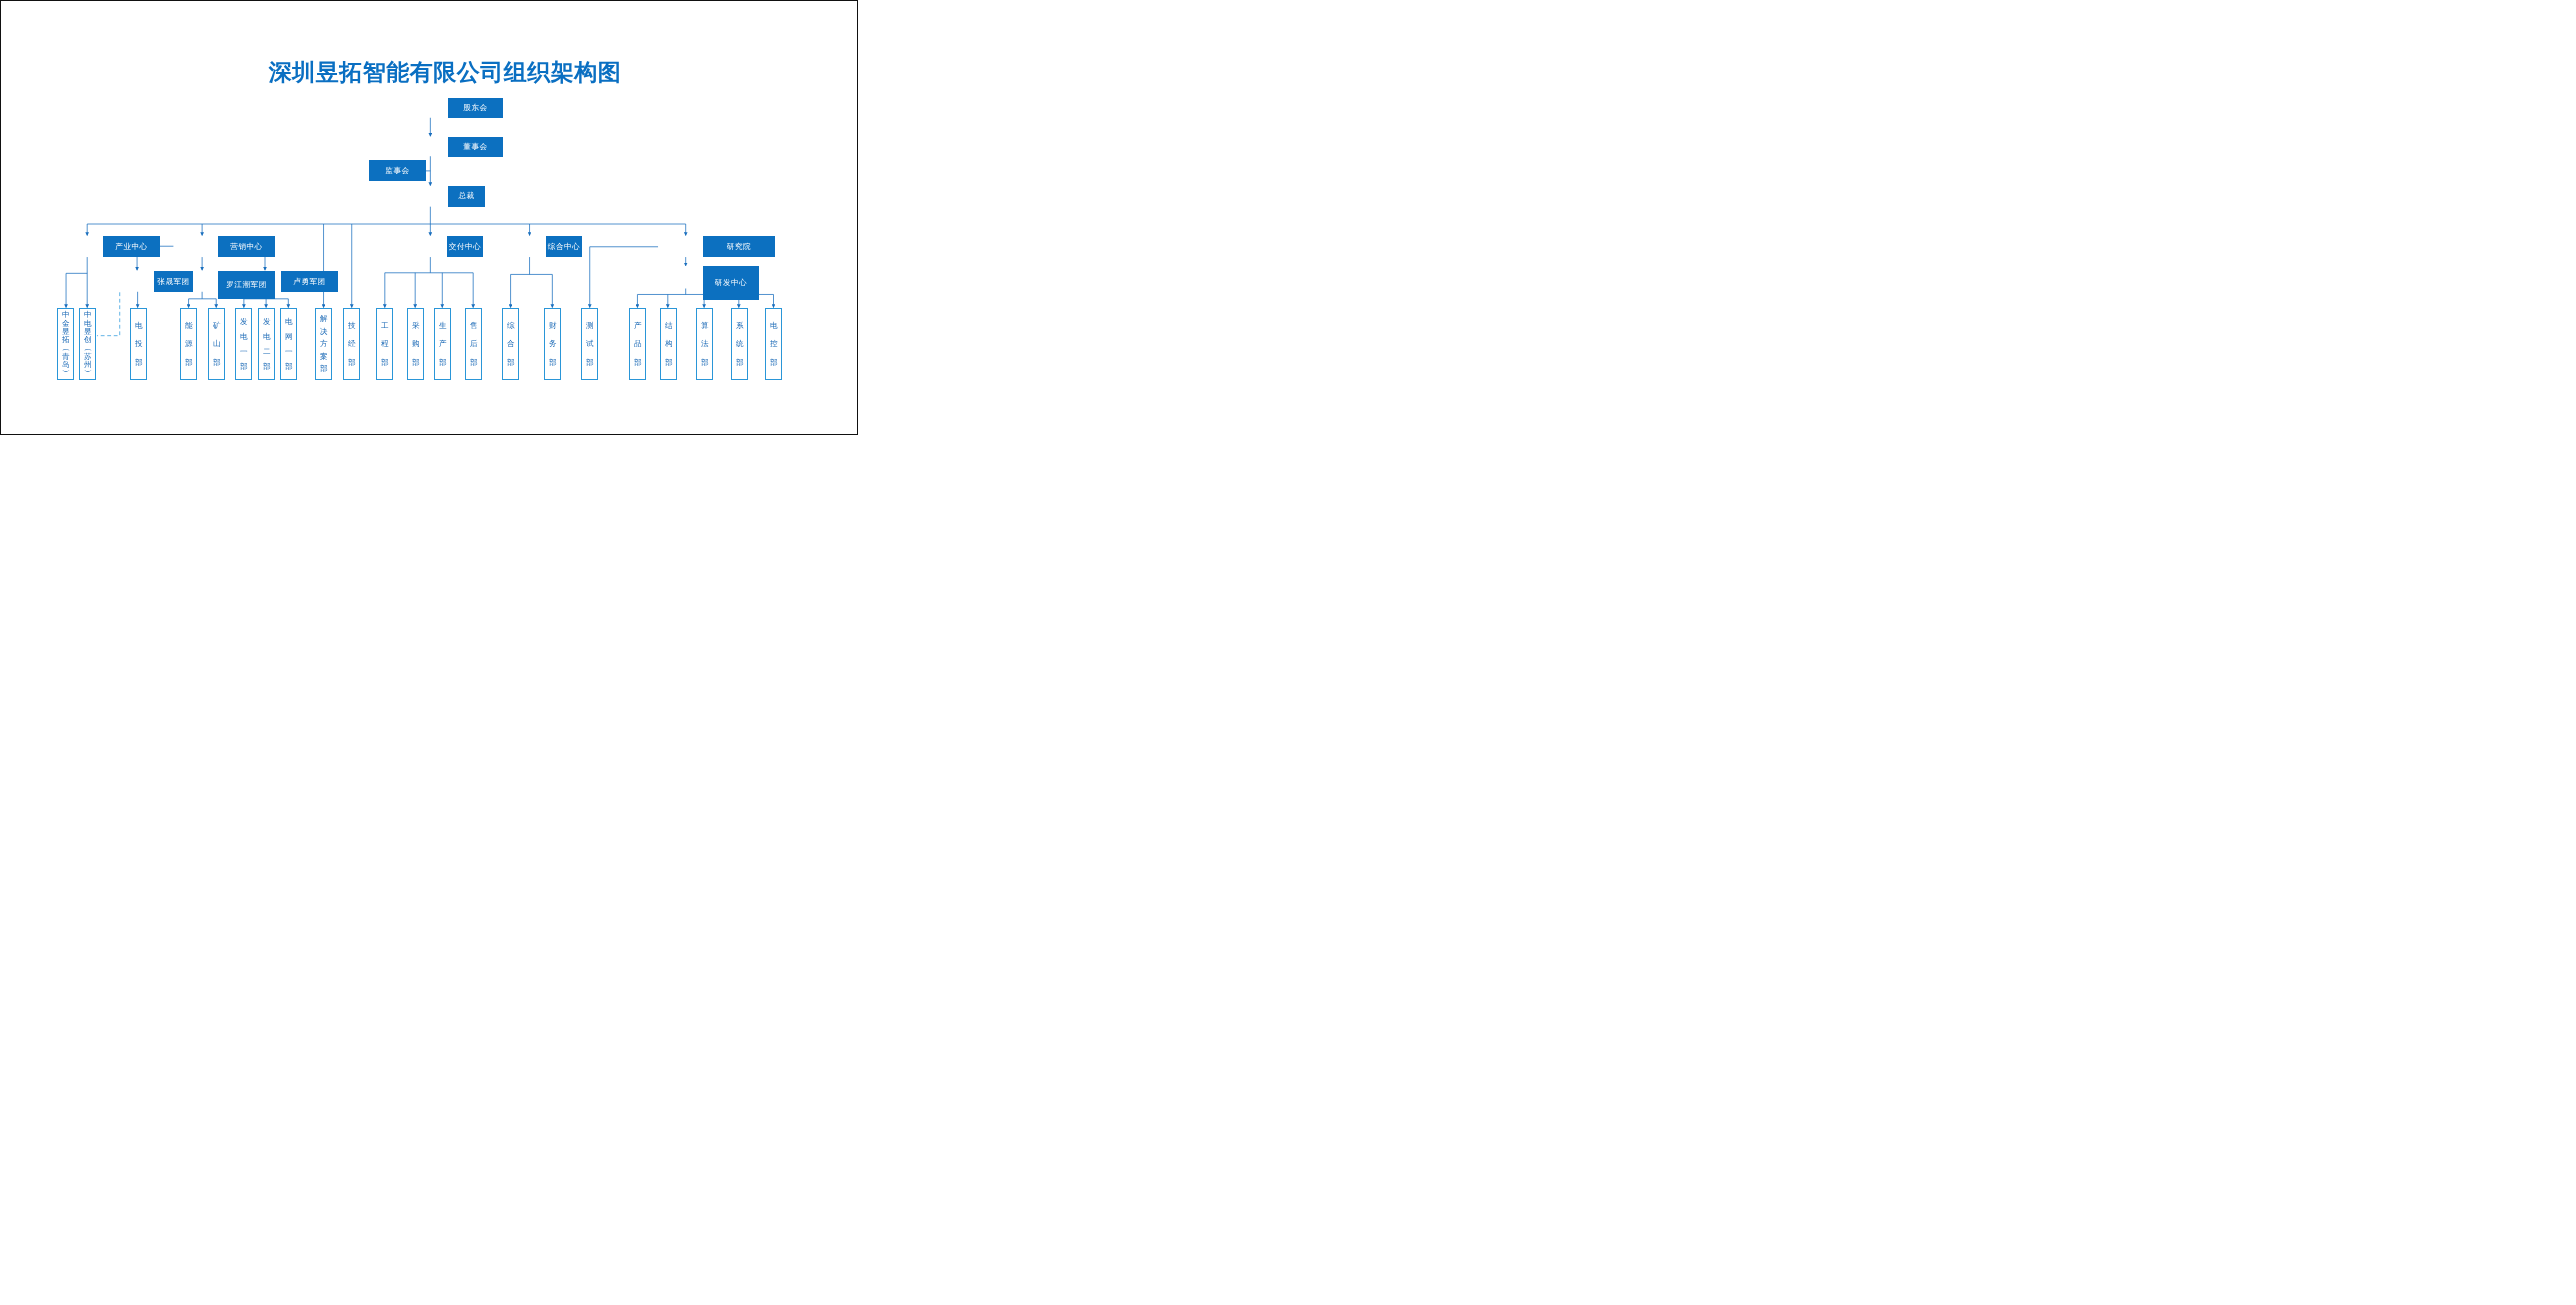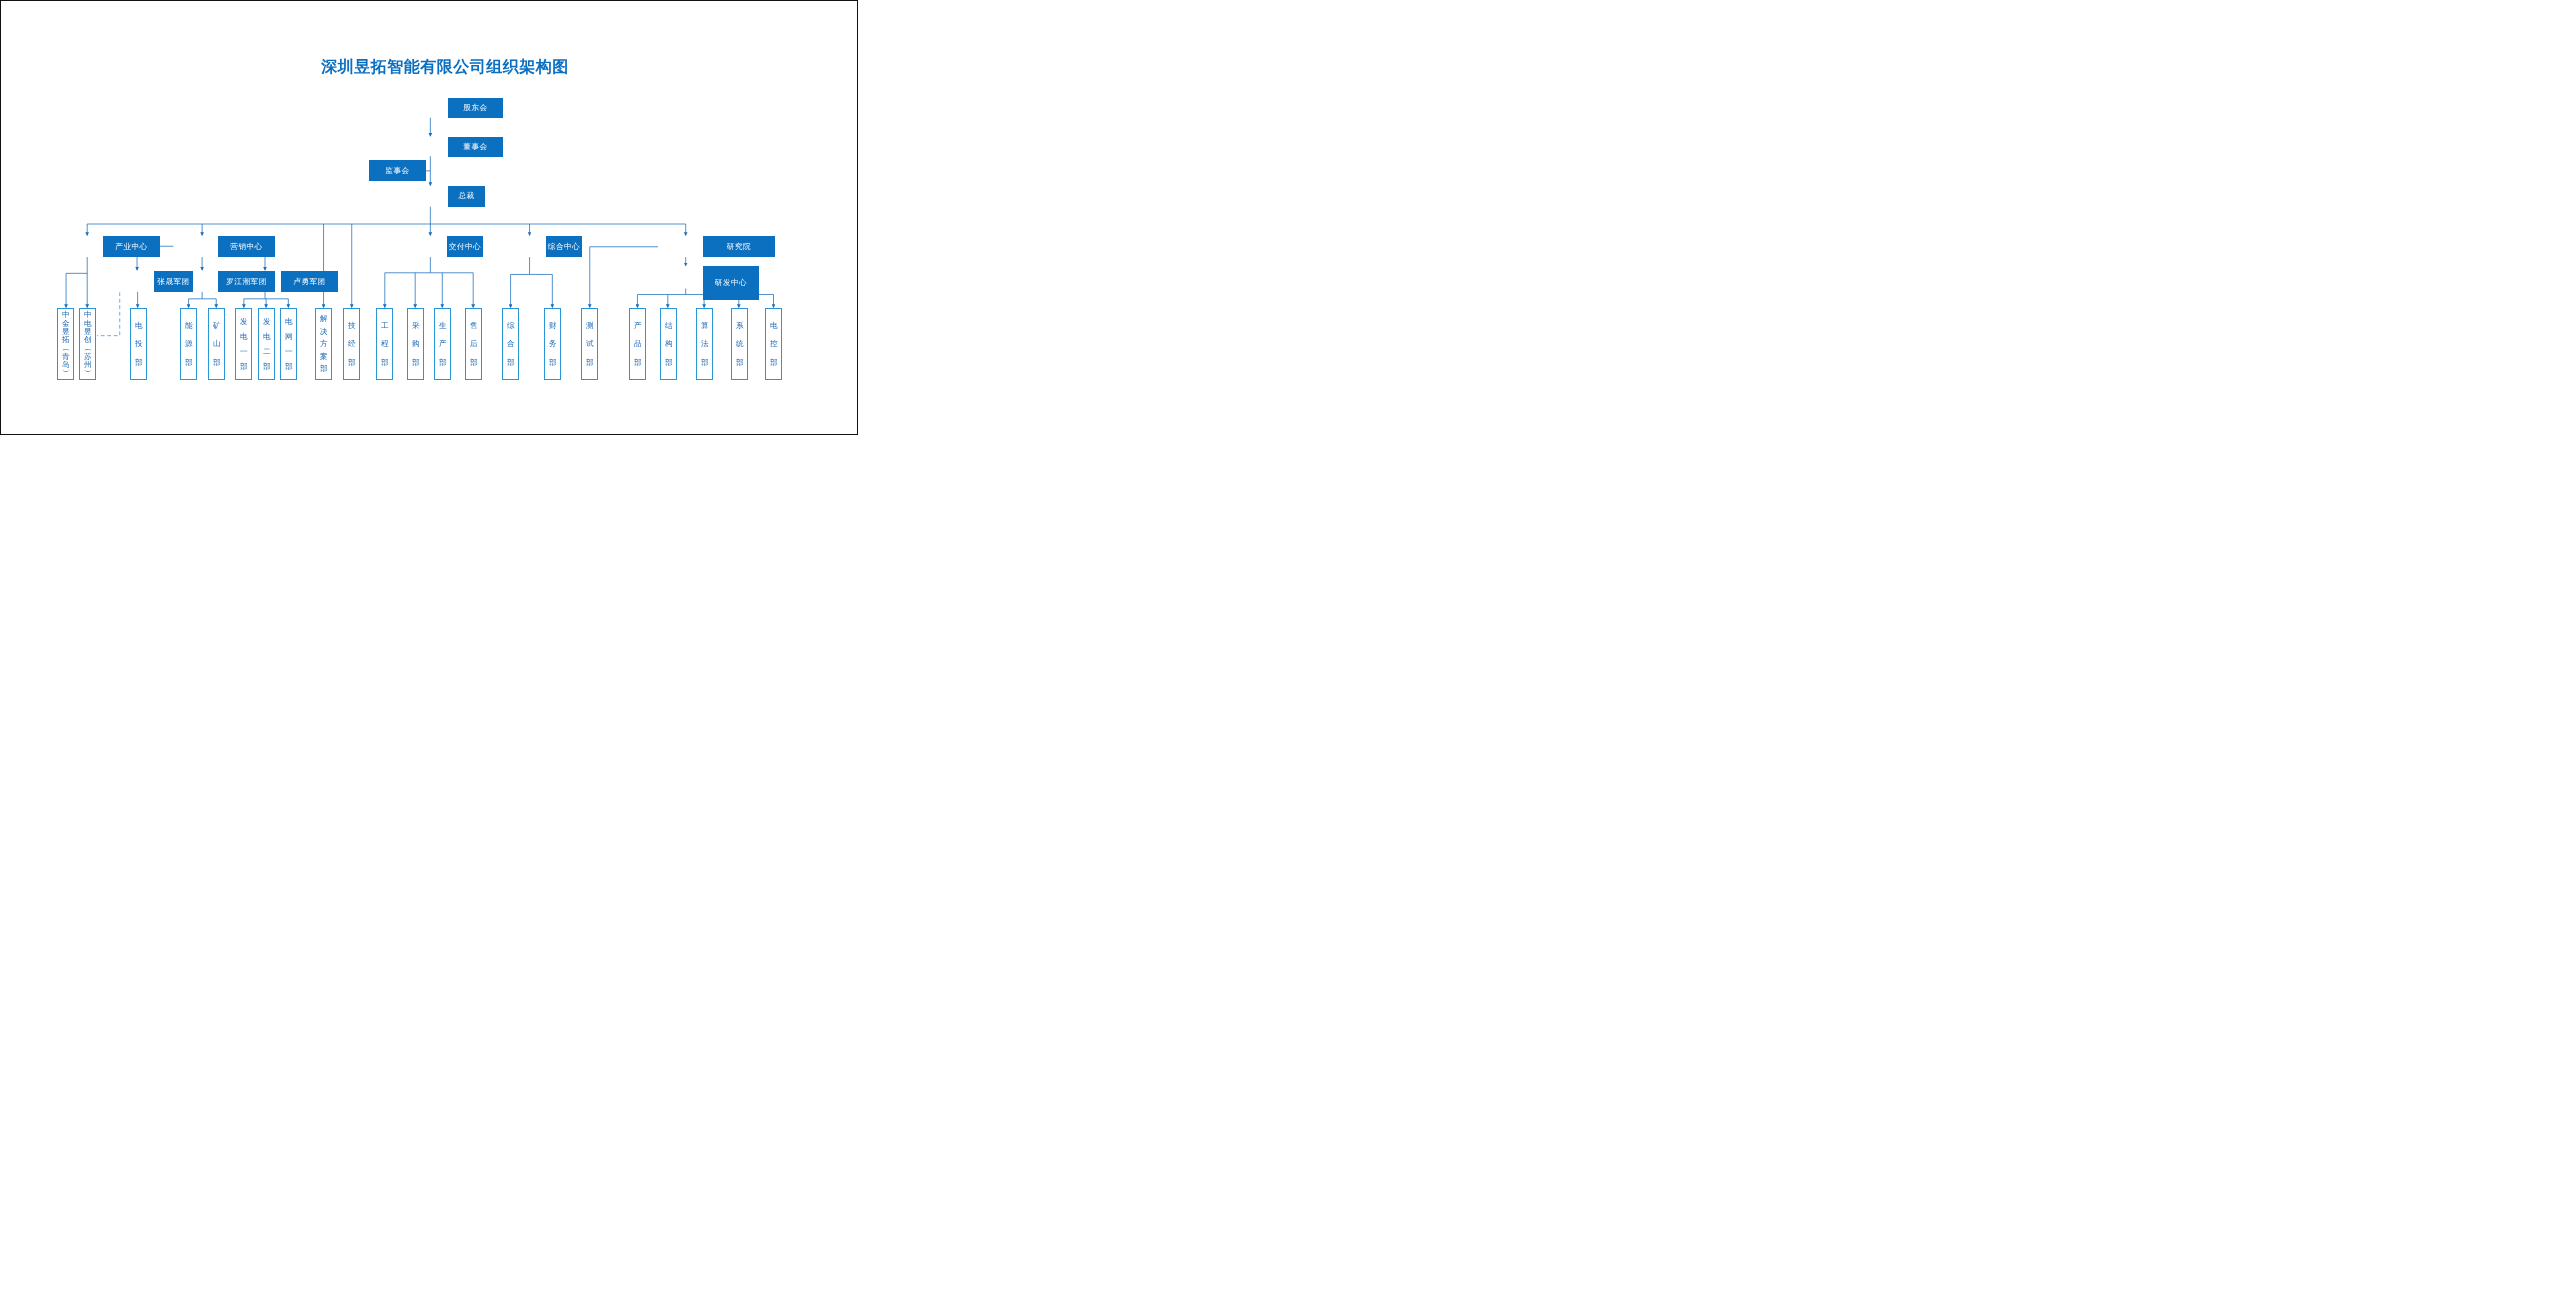--- a/index.html
+++ b/index.html
@@ -4,21 +4,21 @@
 <title>Org Chart</title>
 <style>
   html,body{margin:0;padding:0;background:#fff;}
   .canvas{
     position:relative;width:856px;height:433px;background:#fff;
     border:1.1px solid var(--frame,#111);overflow:hidden;
     font-family:"Liberation Sans","DejaVu Sans",sans-serif;
   }
   .title{
     position:absolute;top:56px;left:444px;transform:translateX(-50%);
-    font-size:16px;font-weight:700;letter-spacing:0.5px;white-space:nowrap;
+    font-size:23px;font-weight:700;letter-spacing:0.5px;white-space:nowrap;
     color:var(--titlecolor,#0a6fc2);
   }
   .node{
     position:absolute;background:var(--accent,#0c70c0);color:#fff;
     display:flex;align-items:center;justify-content:center;
     font-size:7.6px;letter-spacing:0.5px;white-space:nowrap;margin-left:45px;
   }
   .dept{
     position:absolute;top:307px;height:72px;width:17.4px;box-sizing:border-box;
     background:#fff;border:0.5px solid var(--deptborder,#2a96d8);
@@ -108,21 +108,21 @@
   <div class="node" style="left:323px;top:159px;width:57px;height:21px">监事会</div>
   <div class="node" style="left:402px;top:185px;width:37px;height:20.6px">总裁</div>
 
   <div class="node" style="left:57px;top:235px;width:57px;height:21px">产业中心</div>
   <div class="node" style="left:172px;top:235px;width:57px;height:21px">营销中心</div>
   <div class="node" style="left:401px;top:235px;width:36px;height:21px">交付中心</div>
   <div class="node" style="left:500px;top:235px;width:36px;height:21px">综合中心</div>
   <div class="node" style="left:657px;top:235px;width:72px;height:21px">研究院</div>
 
   <div class="node" style="left:108px;top:270px;width:39px;height:21px">张晟军团</div>
-  <div class="node" style="left:172px;top:270px;width:57px;height:21px">罗江潮军团</div>
+  <div class="node" style="left:172px;top:270px;width:57px;height:28px">罗江潮军团</div>
   <div class="node" style="left:235px;top:270px;width:57px;height:21px">卢勇军团</div>
   <div class="node" style="left:657px;top:265px;width:56px;height:34px">研发中心</div>
 
   <div class="dept" style="left:56px">
       <span>中</span>
       <span>金</span>
       <span>昱</span>
       <span>拓</span>
       <span class="rot">（</span>
       <span>青</span>

